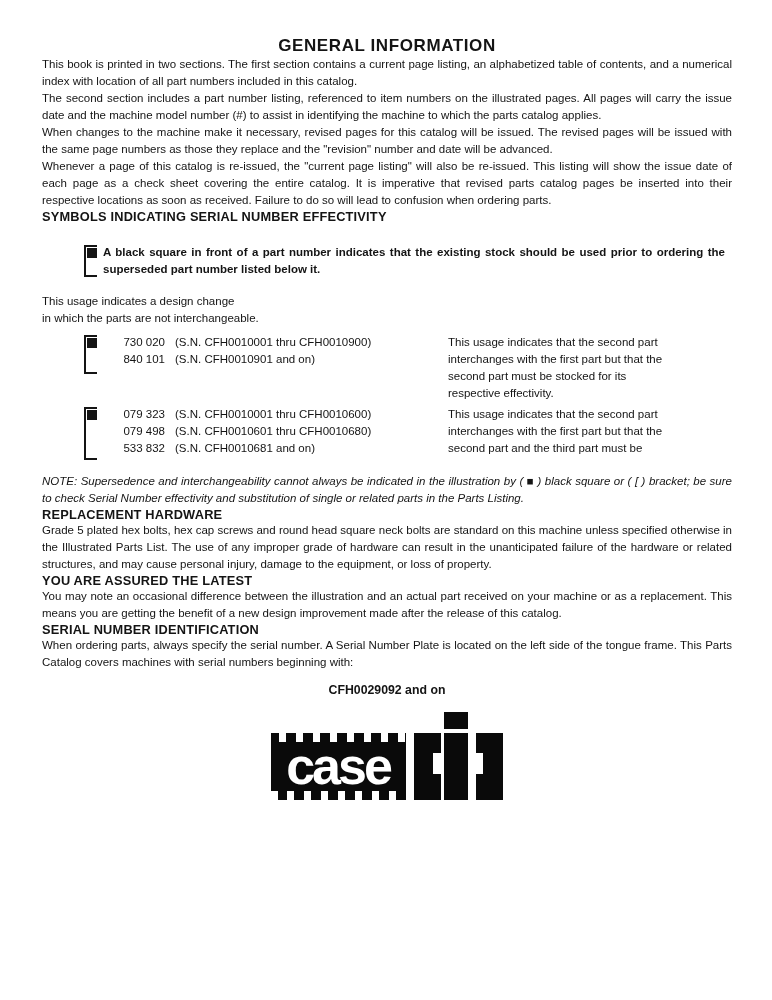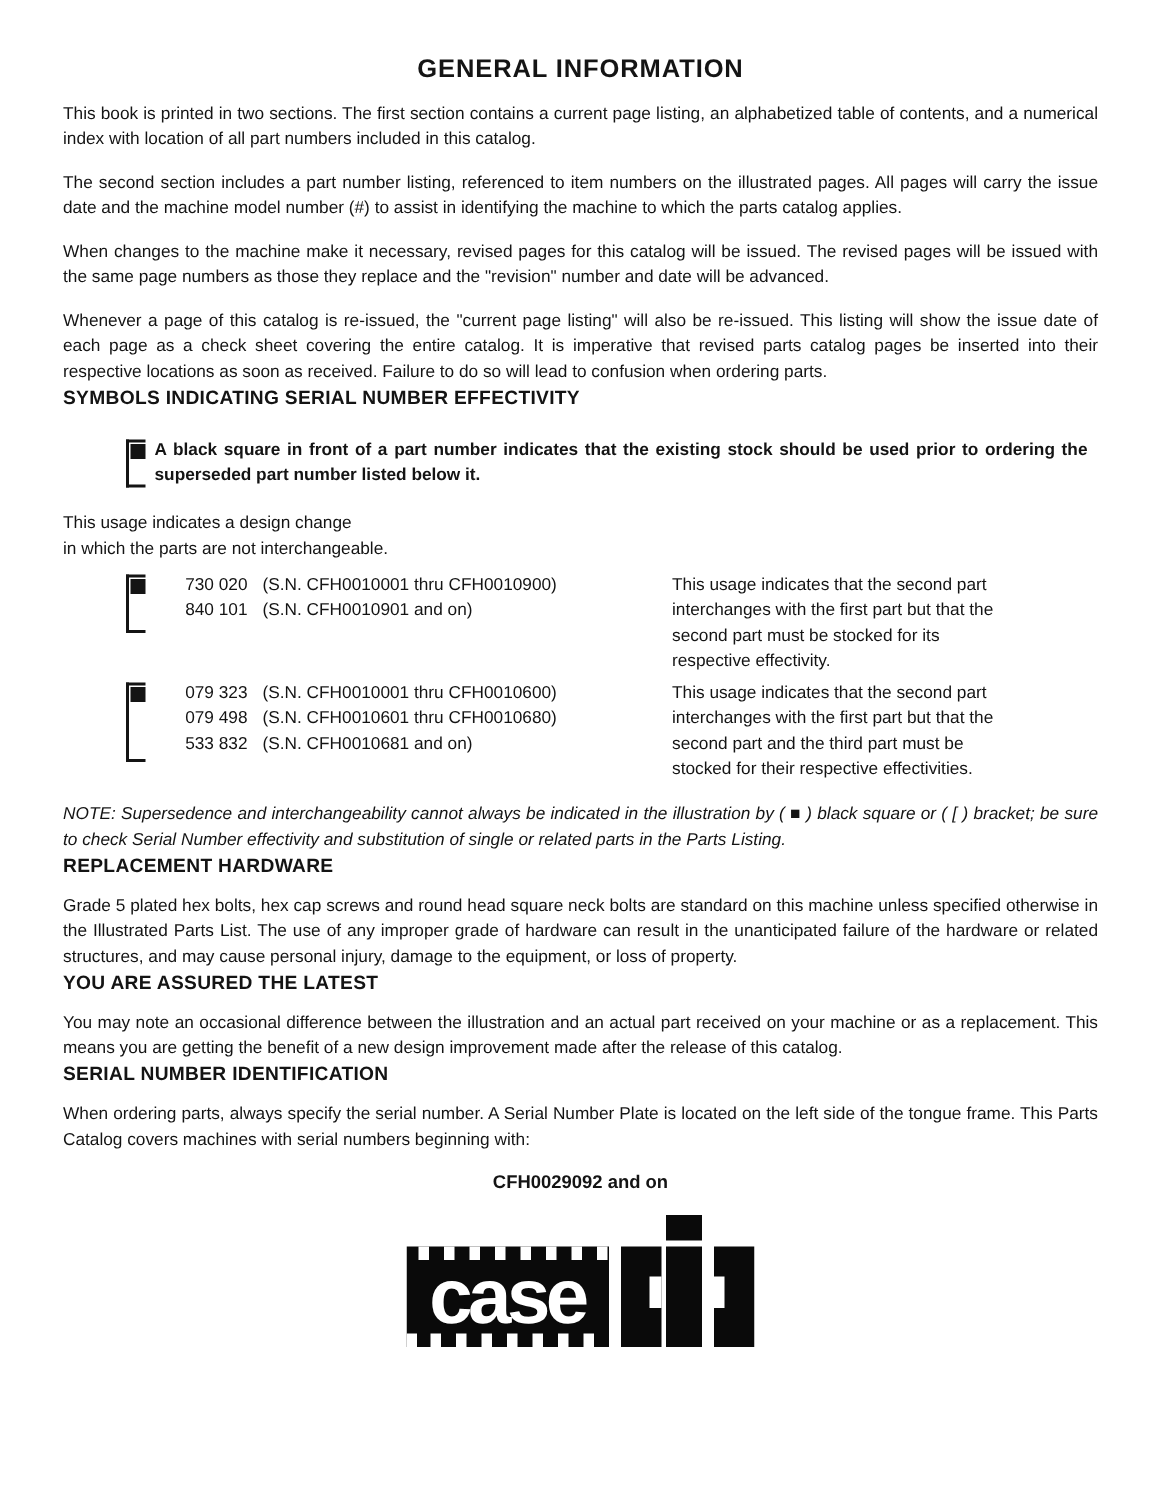--- a/index.html
+++ b/index.html
@@ -25,21 +25,21 @@
     font-weight:bold;
   }
   h2.sec-head{
     margin:0;
     font-size:12.8px;
     line-height:15px;
     letter-spacing:.2px;
     font-weight:bold;
   }
   p.body-text{
-    margin:12px 0 0 0;
+    margin:0 0 0 0;
     text-align:justify;
   }
   .mt-title{margin-top:19px;}
   .h2-symbols{margin-top:18px;}
   .h2-hardware{margin-top:28px;}
   .h2-assured{margin-top:16px;}
   .h2-serial{margin-top:25px;}
   .after-head{margin-top:9px;}
 
   
@@ -178,21 +178,20 @@
         <div class="part-row">
           <span class="num">533 832</span>
           <span class="sn">(S.N. CFH0010681 and on)</span>
         </div>
       </div>
     </div>
     <div class="ex-desc">
       <div class="desc-line">This usage indicates that the second part</div>
       <div class="desc-line">interchanges with the first part but that the</div>
       <div class="desc-line">second part and the third part must be</div>
-      <div class="desc-line">stocked for their respective effectivities.</div>
     </div>
   </div>
 
   <p class="note-text">NOTE: Supersedence and interchangeability cannot always be indicated in the illustration by ( ■ ) black square or ( [ ) bracket; be sure to check Serial Number effectivity and substitution of single or related parts in the Parts Listing.</p>
 
   <h2 class="sec-head h2-hardware">REPLACEMENT HARDWARE</h2>
   <p class="body-text after-head">Grade 5 plated hex bolts, hex cap screws and round head square neck bolts are standard on this machine unless specified otherwise in the Illustrated Parts List. The use of any improper grade of hardware can result in the unanticipated failure of the hardware or related structures, and may cause personal injury, damage to the equipment, or loss of property.</p>
 
   <h2 class="sec-head h2-assured">YOU ARE ASSURED THE LATEST</h2>
   <p class="body-text after-head">You may note an occasional difference between the illustration and an actual part received on your machine or as a replacement. This means you are getting the benefit of a new design improvement made after the release of this catalog.</p>

